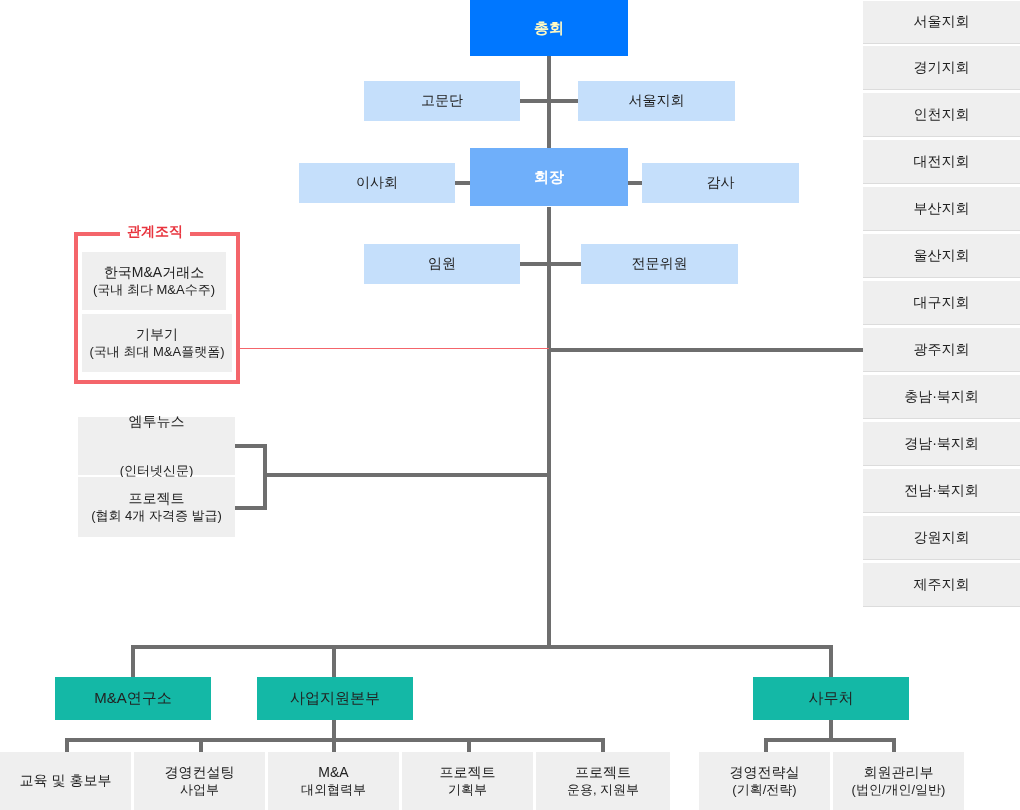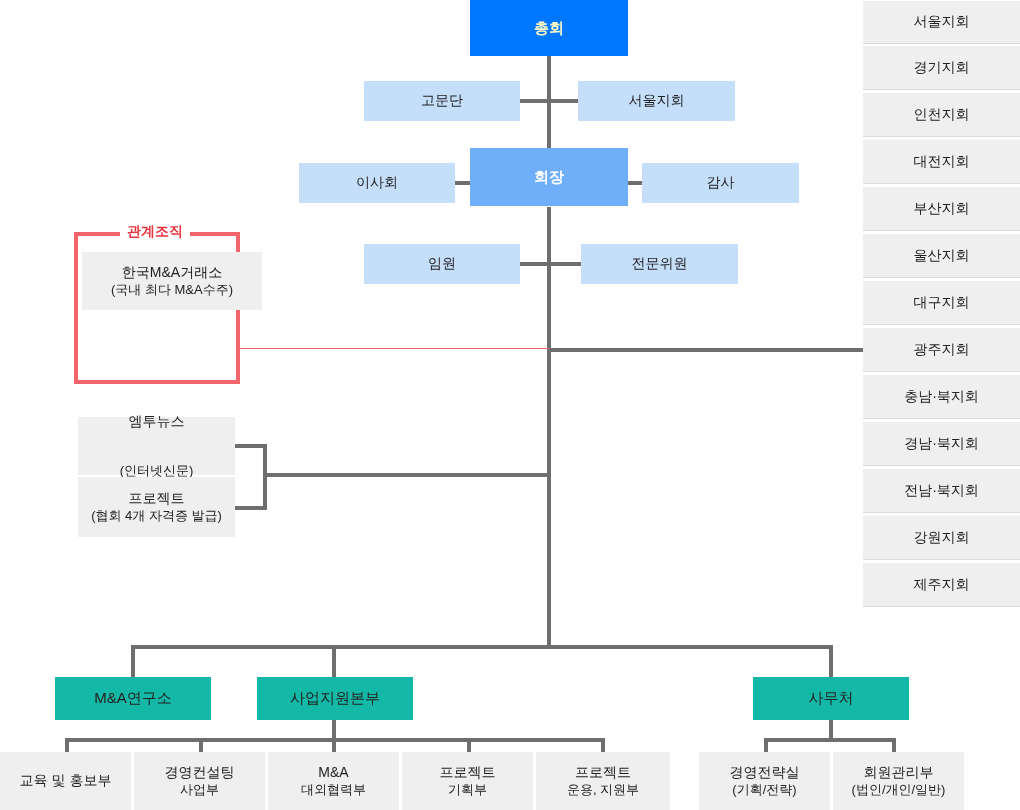--- a/index.html
+++ b/index.html
@@ -134,25 +134,29 @@
     <span class="l1">임원</span>
   </div>
 
   <div class="node n-light" style="left:581px;top:244px;width:157px;height:40px;">
     <span class="l1">전문위원</span>
   </div>
 
   <div id="rel-group" style="left:74px;top:232px;width:166px;height:152px;"></div>
   <div id="rel-title" style="left:120px;top:222px;">관계조직</div>
 
-  <div class="node n-grey" style="left:82px;top:252px;width:180px;height:58px;">
+  <div class="node n-grey" style="left:82px;top:252px;width:144px;height:58px;">
     <span class="l1">한국M&amp;A거래소</span>
     <span class="l2">(국내 최다 M&amp;A수주)</span>
   </div>
 
+  <div class="node n-grey" style="left:82px;top:314px;width:150px;height:58px;">
+    <span class="l1">기부기</span>
+    <span class="l2">(국내 최대 M&amp;A플랫폼)</span>
+  </div>
 
   <div class="node n-grey" style="left:78px;top:417px;width:157px;height:58px;gap:32px;">
     <span class="l1">엠투뉴스</span>
     <span class="l2">(인터넷신문)</span>
   </div>
 
   <div class="node n-grey" style="left:78px;top:477px;width:157px;height:60px;">
     <span class="l1">프로젝트</span>
     <span class="l2">(협회 4개 자격증 발급)</span>
   </div>

